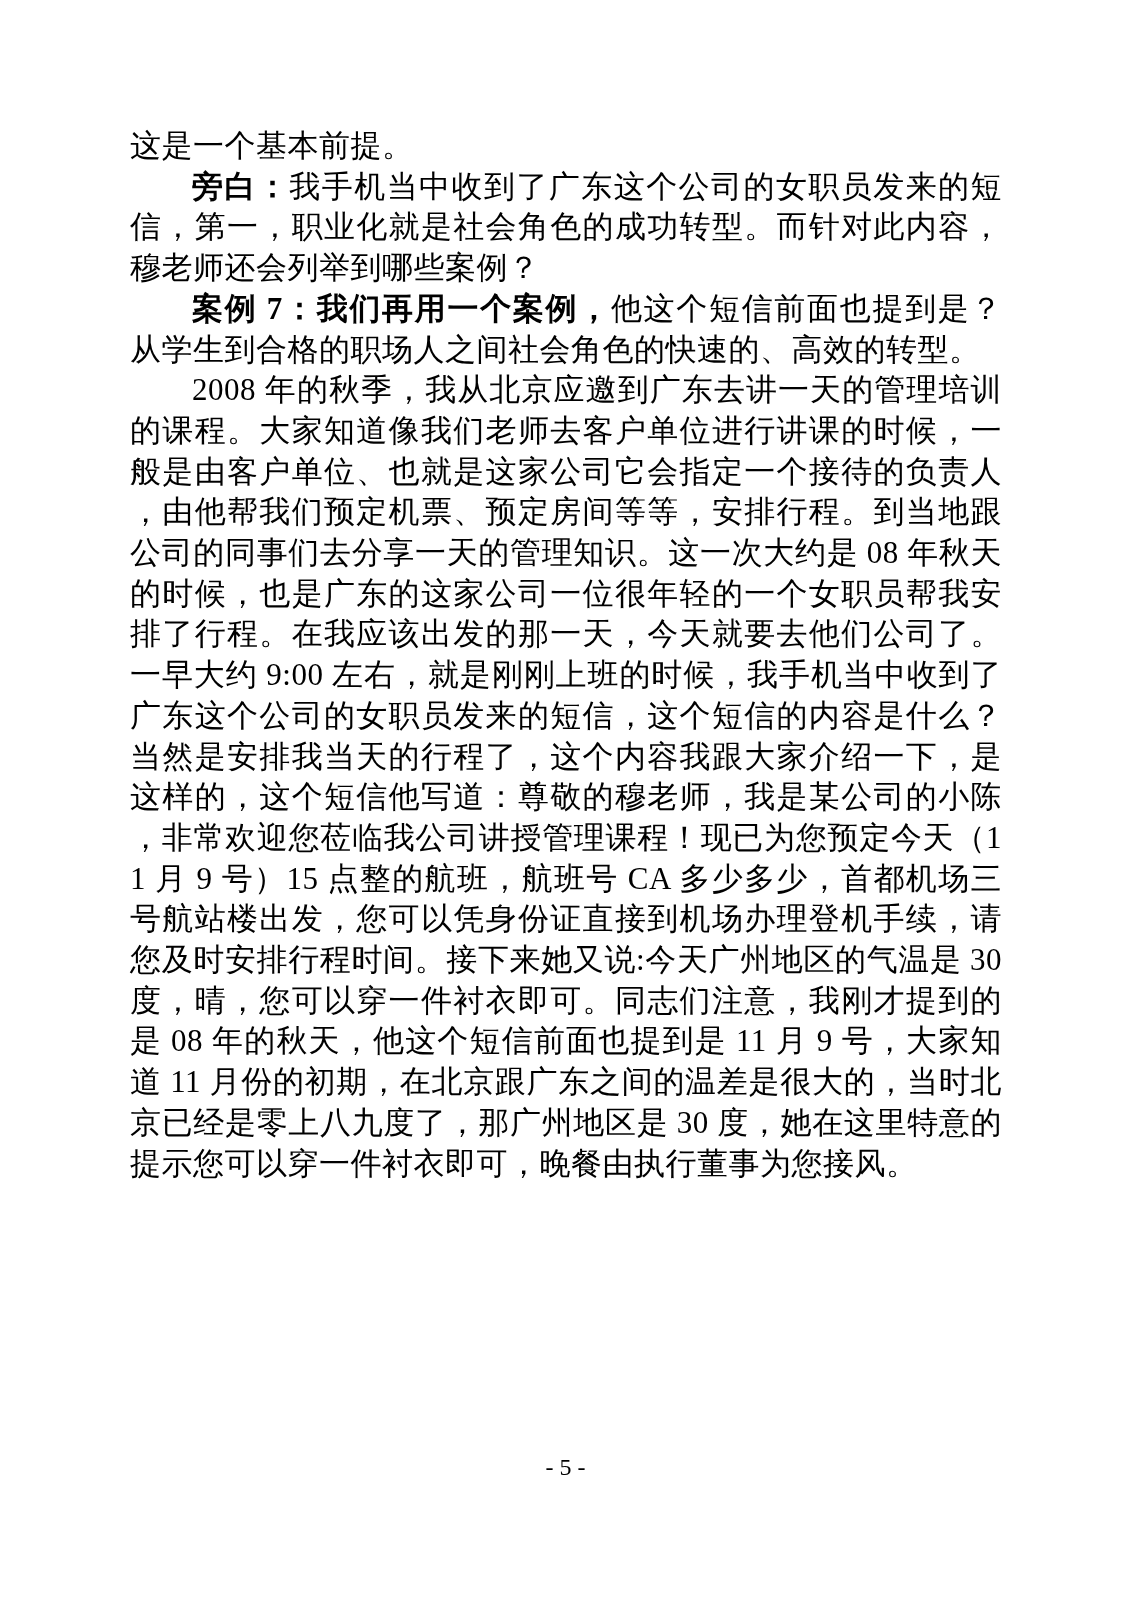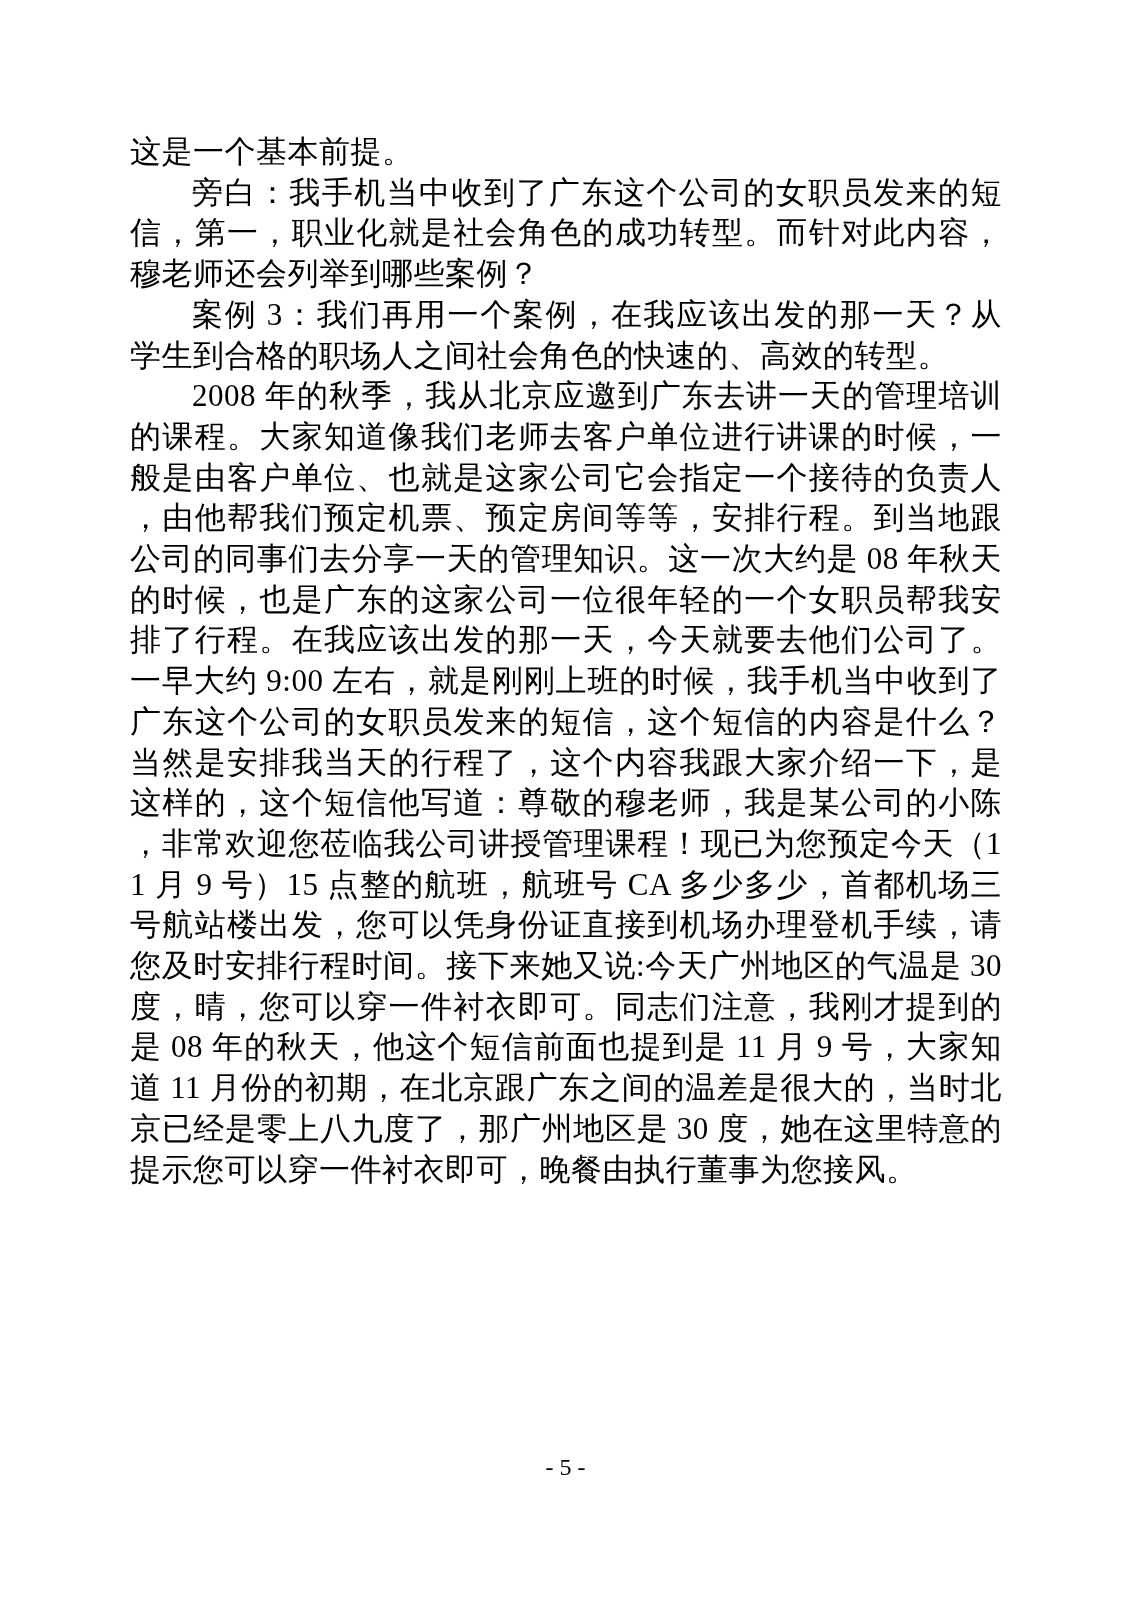--- a/index.html
+++ b/index.html
@@ -12,38 +12,38 @@
     width: 1131px;
     height: 1600px;
     background: #ffffff;
     color: #000000;
     font-family: "Liberation Serif", "DejaVu Serif", serif;
     overflow: hidden;
   }
   .content {
     position: absolute;
     left: 130px;
-    top: 132px;
+    top: 126px;
     width: 872px;
     font-size: 31px;
     line-height: 40.7px;
     text-align: justify;
     letter-spacing: 0.5px;
   }
   .para {
     margin: 0;
     padding: 0;
     word-break: break-all;
     line-break: anywhere;
   }
   .para.indent {
     text-indent: 2em;
   }
   .seg.bold {
-    font-weight: 400;
+    font-weight: 700;
     margin-top: 48px;
   }
   .footer {
     position: absolute;
     left: 0;
     top: 1452px;
     width: 100%;
     text-align: center;
     font-size: 24px;
     line-height: 30px;
@@ -58,21 +58,21 @@
 
     <p class="para">
       <span class="seg">这是一个基本前提。</span>
     </p>
 
     <p class="para indent">
       <span class="seg bold">旁白：</span><span class="seg">我手机当中收到了广东这个公司的女职员发来的短信，第一，职业化就是社会角色的成功转型。而针对此内容，穆老师还会列举到哪些案例？</span>
     </p>
 
     <p class="para indent">
-      <span class="seg bold">案例 3：我们再用一个案例，</span><span class="seg">在我应该出发的那一天？从学生到合格的职场人之间社会角色的快速的、高效的转型。</span>
+      <span class="seg bold">案例 7：我们再用一个案例，</span><span class="seg">他这个短信前面也提到是？从学生到合格的职场人之间社会角色的快速的、高效的转型。</span>
     </p>
 
 
     <p class="para indent">
       <span class="seg">2008 年的秋季，我从北京应邀到广东去讲一天的管理培训的课程。大家知道像我们老师去客户单位进行讲课的时候，一般是由客户单位、也就是这家公司它会指定一个接待的负责人，由他帮我们预定机票、预定房间等等，安排行程。到当地跟公司的同事们去分享一天的管理知识。这一次大约是 08 年秋天的时候，也是广东的这家公司一位很年轻的一个女职员帮我安排了行程。在我应该出发的那一天，今天就要去他们公司了。一早大约 9:00 左右，就是刚刚上班的时候，我手机当中收到了广东这个公司的女职员发来的短信，这个短信的内容是什么？当然是安排我当天的行程了，这个内容我跟大家介绍一下，是这样的，这个短信他写道：尊敬的穆老师，我是某公司的小陈，非常欢迎您莅临我公司讲授管理课程！现已为您预定今天（11 月 9 号）15 点整的航班，航班号 CA 多少多少，首都机场三号航站楼出发，您可以凭身份证直接到机场办理登机手续，请您及时安排行程时间。接下来她又说:今天广州地区的气温是 30 度，晴，您可以穿一件衬衣即可。同志们注意，我刚才提到的是 08 年的秋天，他这个短信前面也提到是 11 月 9 号，大家知道 11 月份的初期，在北京跟广东之间的温差是很大的，当时北京已经是零上八九度了，那广州地区是 30 度，她在这里特意的提示您可以穿一件衬衣即可，晚餐由执行董事为您接风。</span>
     </p>
 
   </div>
 
   <div class="footer">

